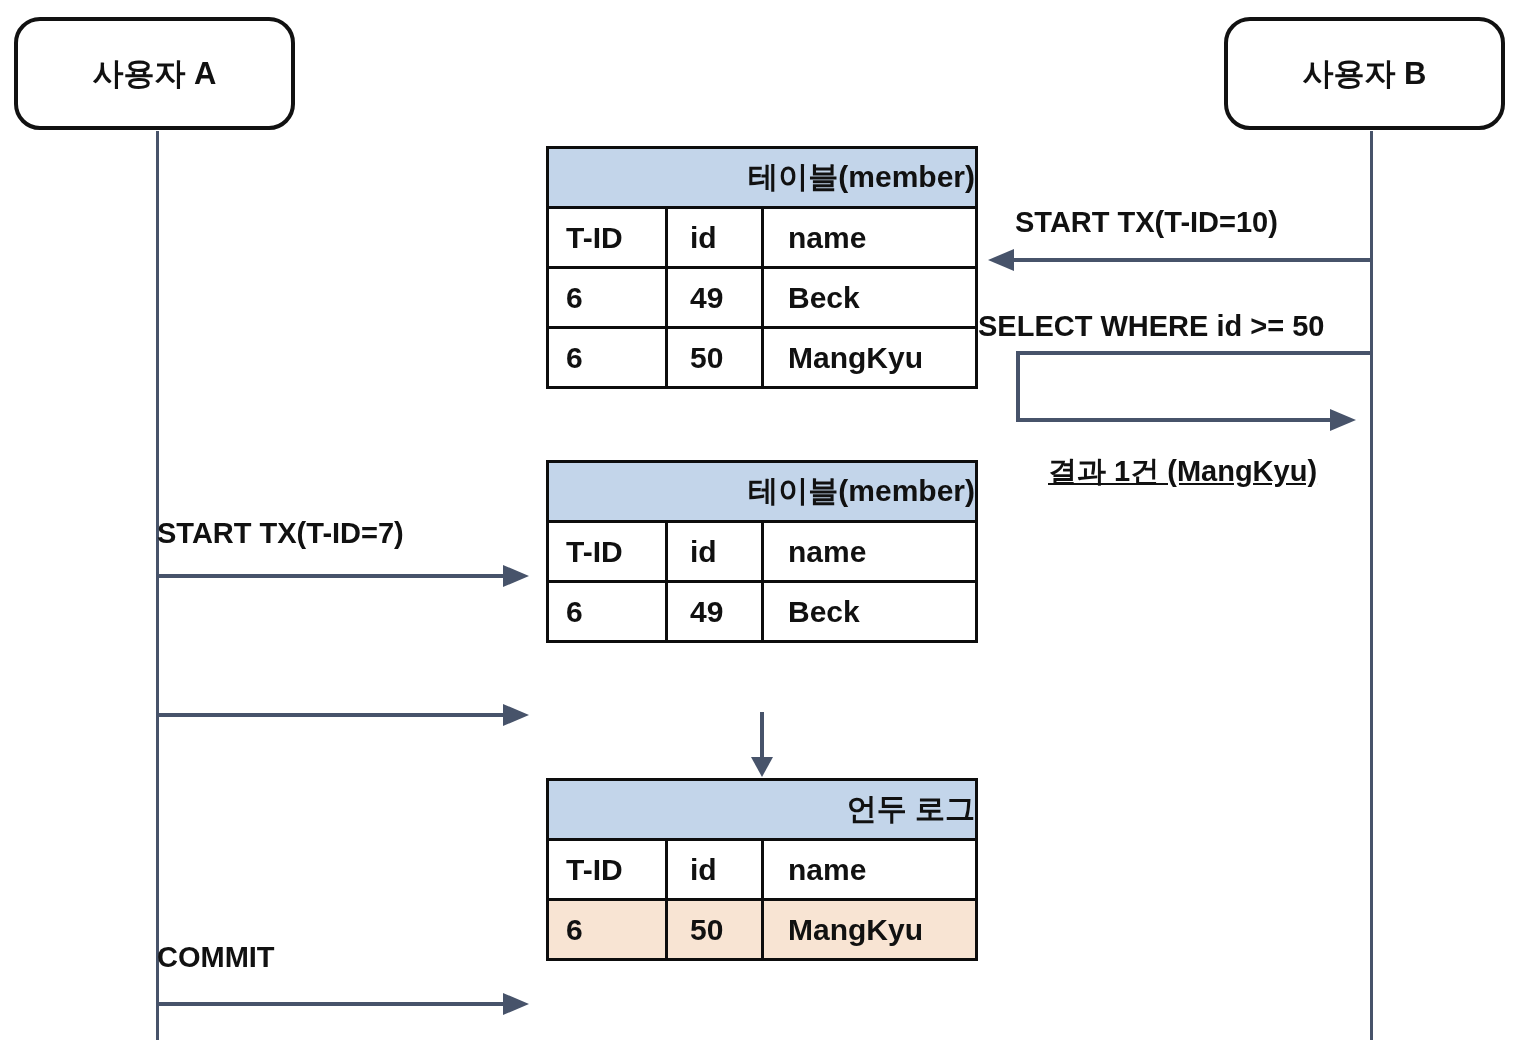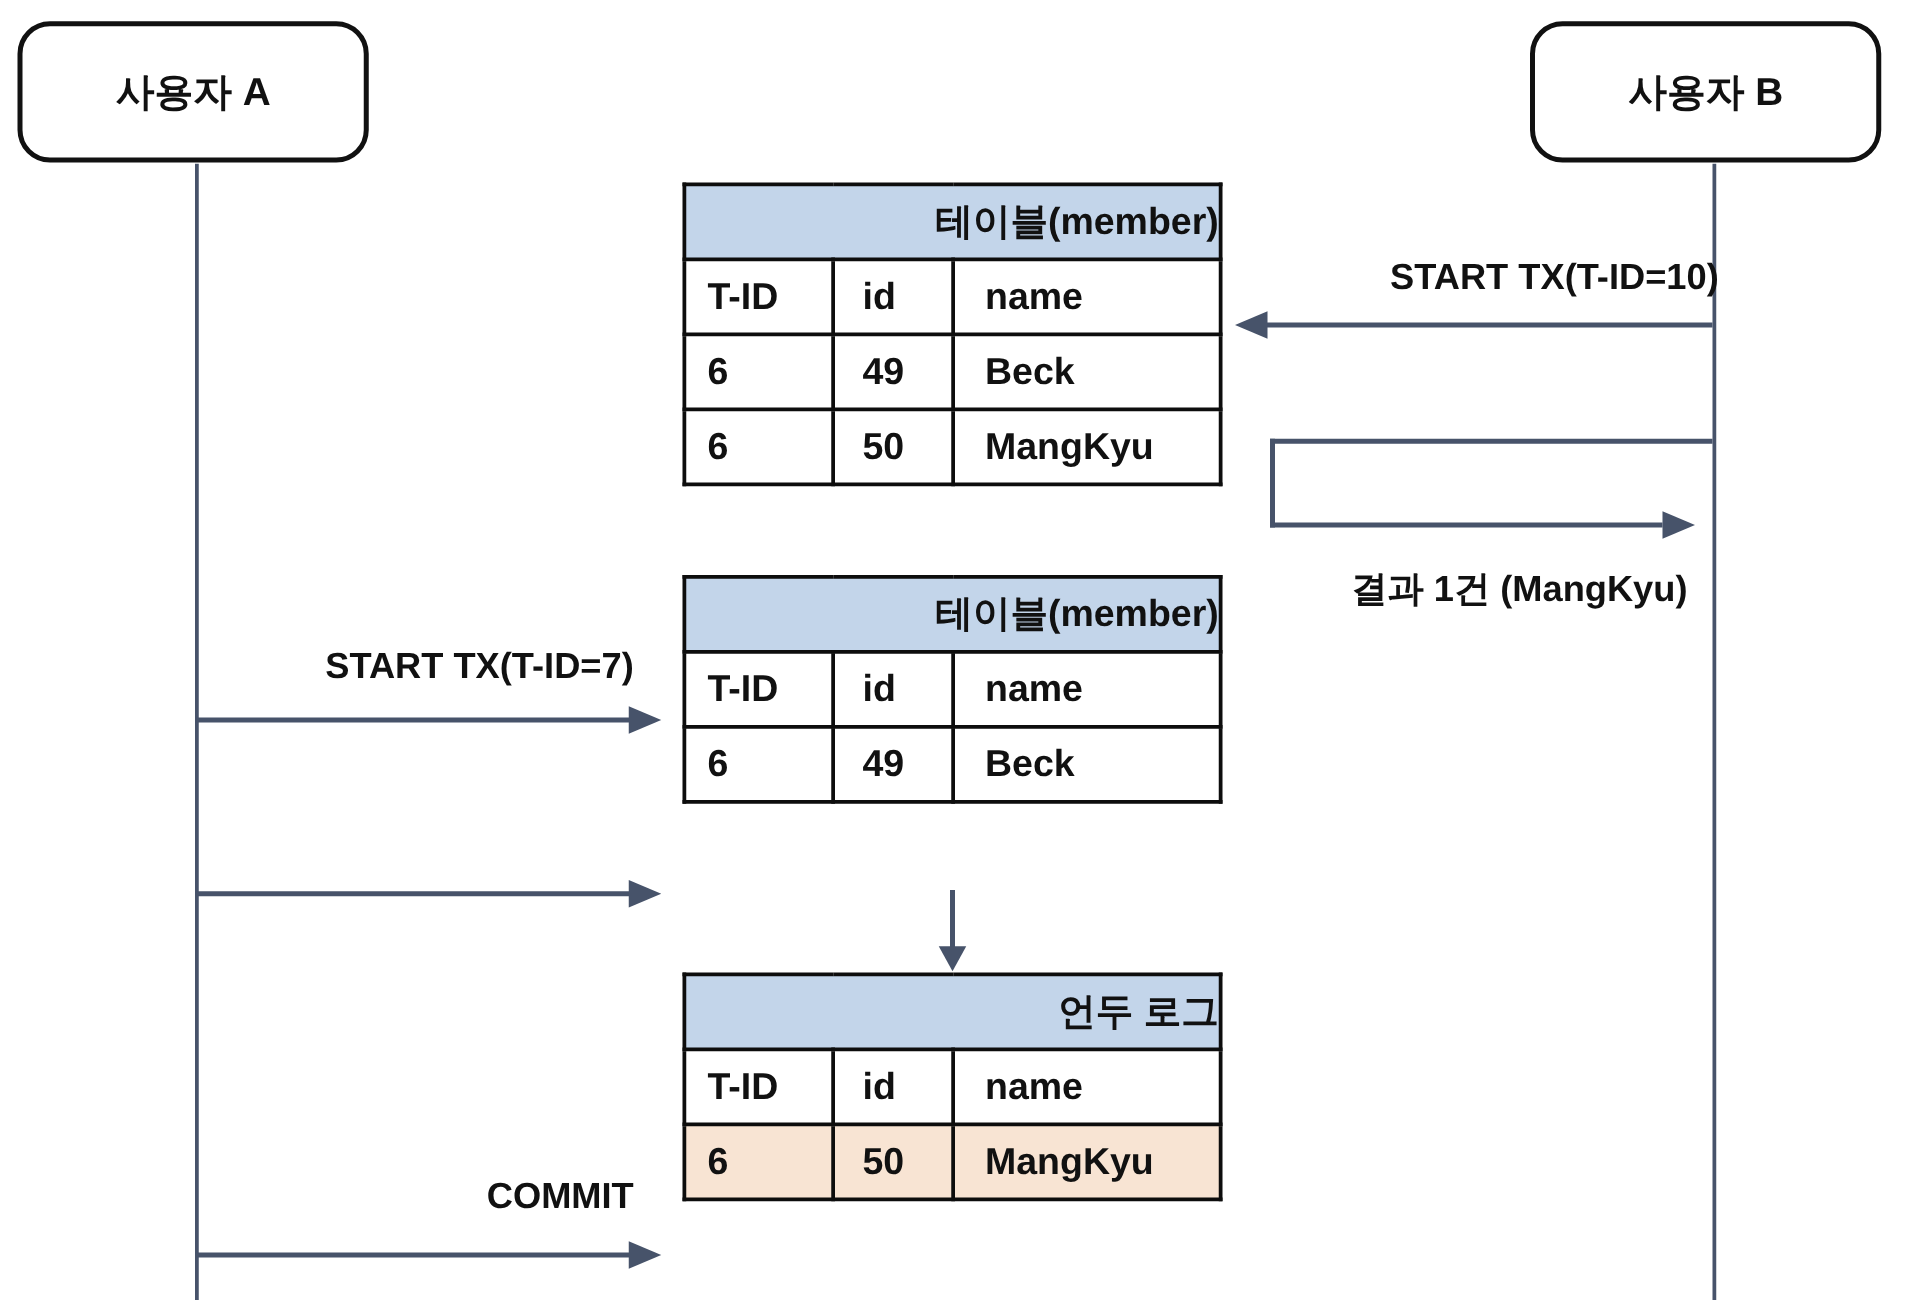--- a/index.html
+++ b/index.html
@@ -44,21 +44,21 @@
   .ah-right { border-left: 26px solid var(--arrow); border-top: 11px solid transparent; border-bottom: 11px solid transparent; }
   .ah-left  { border-right: 26px solid var(--arrow); border-top: 11px solid transparent; border-bottom: 11px solid transparent; }
   .ah-down  { border-top: 20px solid var(--arrow); border-left: 11px solid transparent; border-right: 11px solid transparent; }
   .msg {
     position: absolute;
     font-size: 29px;
     font-weight: bold;
     white-space: nowrap;
     color: var(--text);
   }
-  .msg.center { text-align: right; }
+  .msg.center { text-align: left; }
   .dtable {
     position: absolute;
     width: 429px;
     border-collapse: collapse;
     table-layout: fixed;
     font-size: 30px;
     font-weight: bold;
     color: var(--text);
   }
   .dtable td {
@@ -167,27 +167,28 @@
       <td class="c2">50</td>
       <td class="c3">MangKyu</td>
     </tr>
   </tbody>
     </table>
 
   <div class="msg center" style="left:1015px; top:206px; width:360px;">START TX(T-ID=10)</div>
   <div class="hline" style="left:1012px; top:258px; width:358px;"></div>
   <div class="ah ah-left" style="left:988px; top:249px;"></div>
 
+  <div class="msg center" style="left:978px; top:310px; width:396px;">SELECT WHERE id &gt;= 50</div>
 
   <div class="hline" style="left:1016px; top:351px; width:354px;"></div>
   <div class="vline" style="left:1016px; top:351px; height:71px;"></div>
   <div class="hline" style="left:1016px; top:418px; width:314px;"></div>
   <div class="ah ah-right" style="left:1330px; top:409px;"></div>
 
-  <div class="msg center" style="left:1000px; top:452px; width:350px;">결과 1건 (MangKyu)</div>
+  <div class="msg center" style="left:1048px; top:452px; width:350px;text-decoration:underline;">결과 1건 (MangKyu)</div>
 
   <div class="msg center" style="left:157px; top:517px; width:350px;">START TX(T-ID=7)</div>
   <div class="hline" style="left:157px; top:574px; width:350px;"></div>
   <div class="ah ah-right" style="left:503px; top:565px;"></div>
 
   <div class="hline" style="left:157px; top:713px; width:350px;"></div>
   <div class="ah ah-right" style="left:503px; top:704px;"></div>
 
   <div class="msg center" style="left:157px; top:941px; width:350px;">COMMIT</div>
   <div class="hline" style="left:157px; top:1002px; width:350px;"></div>

